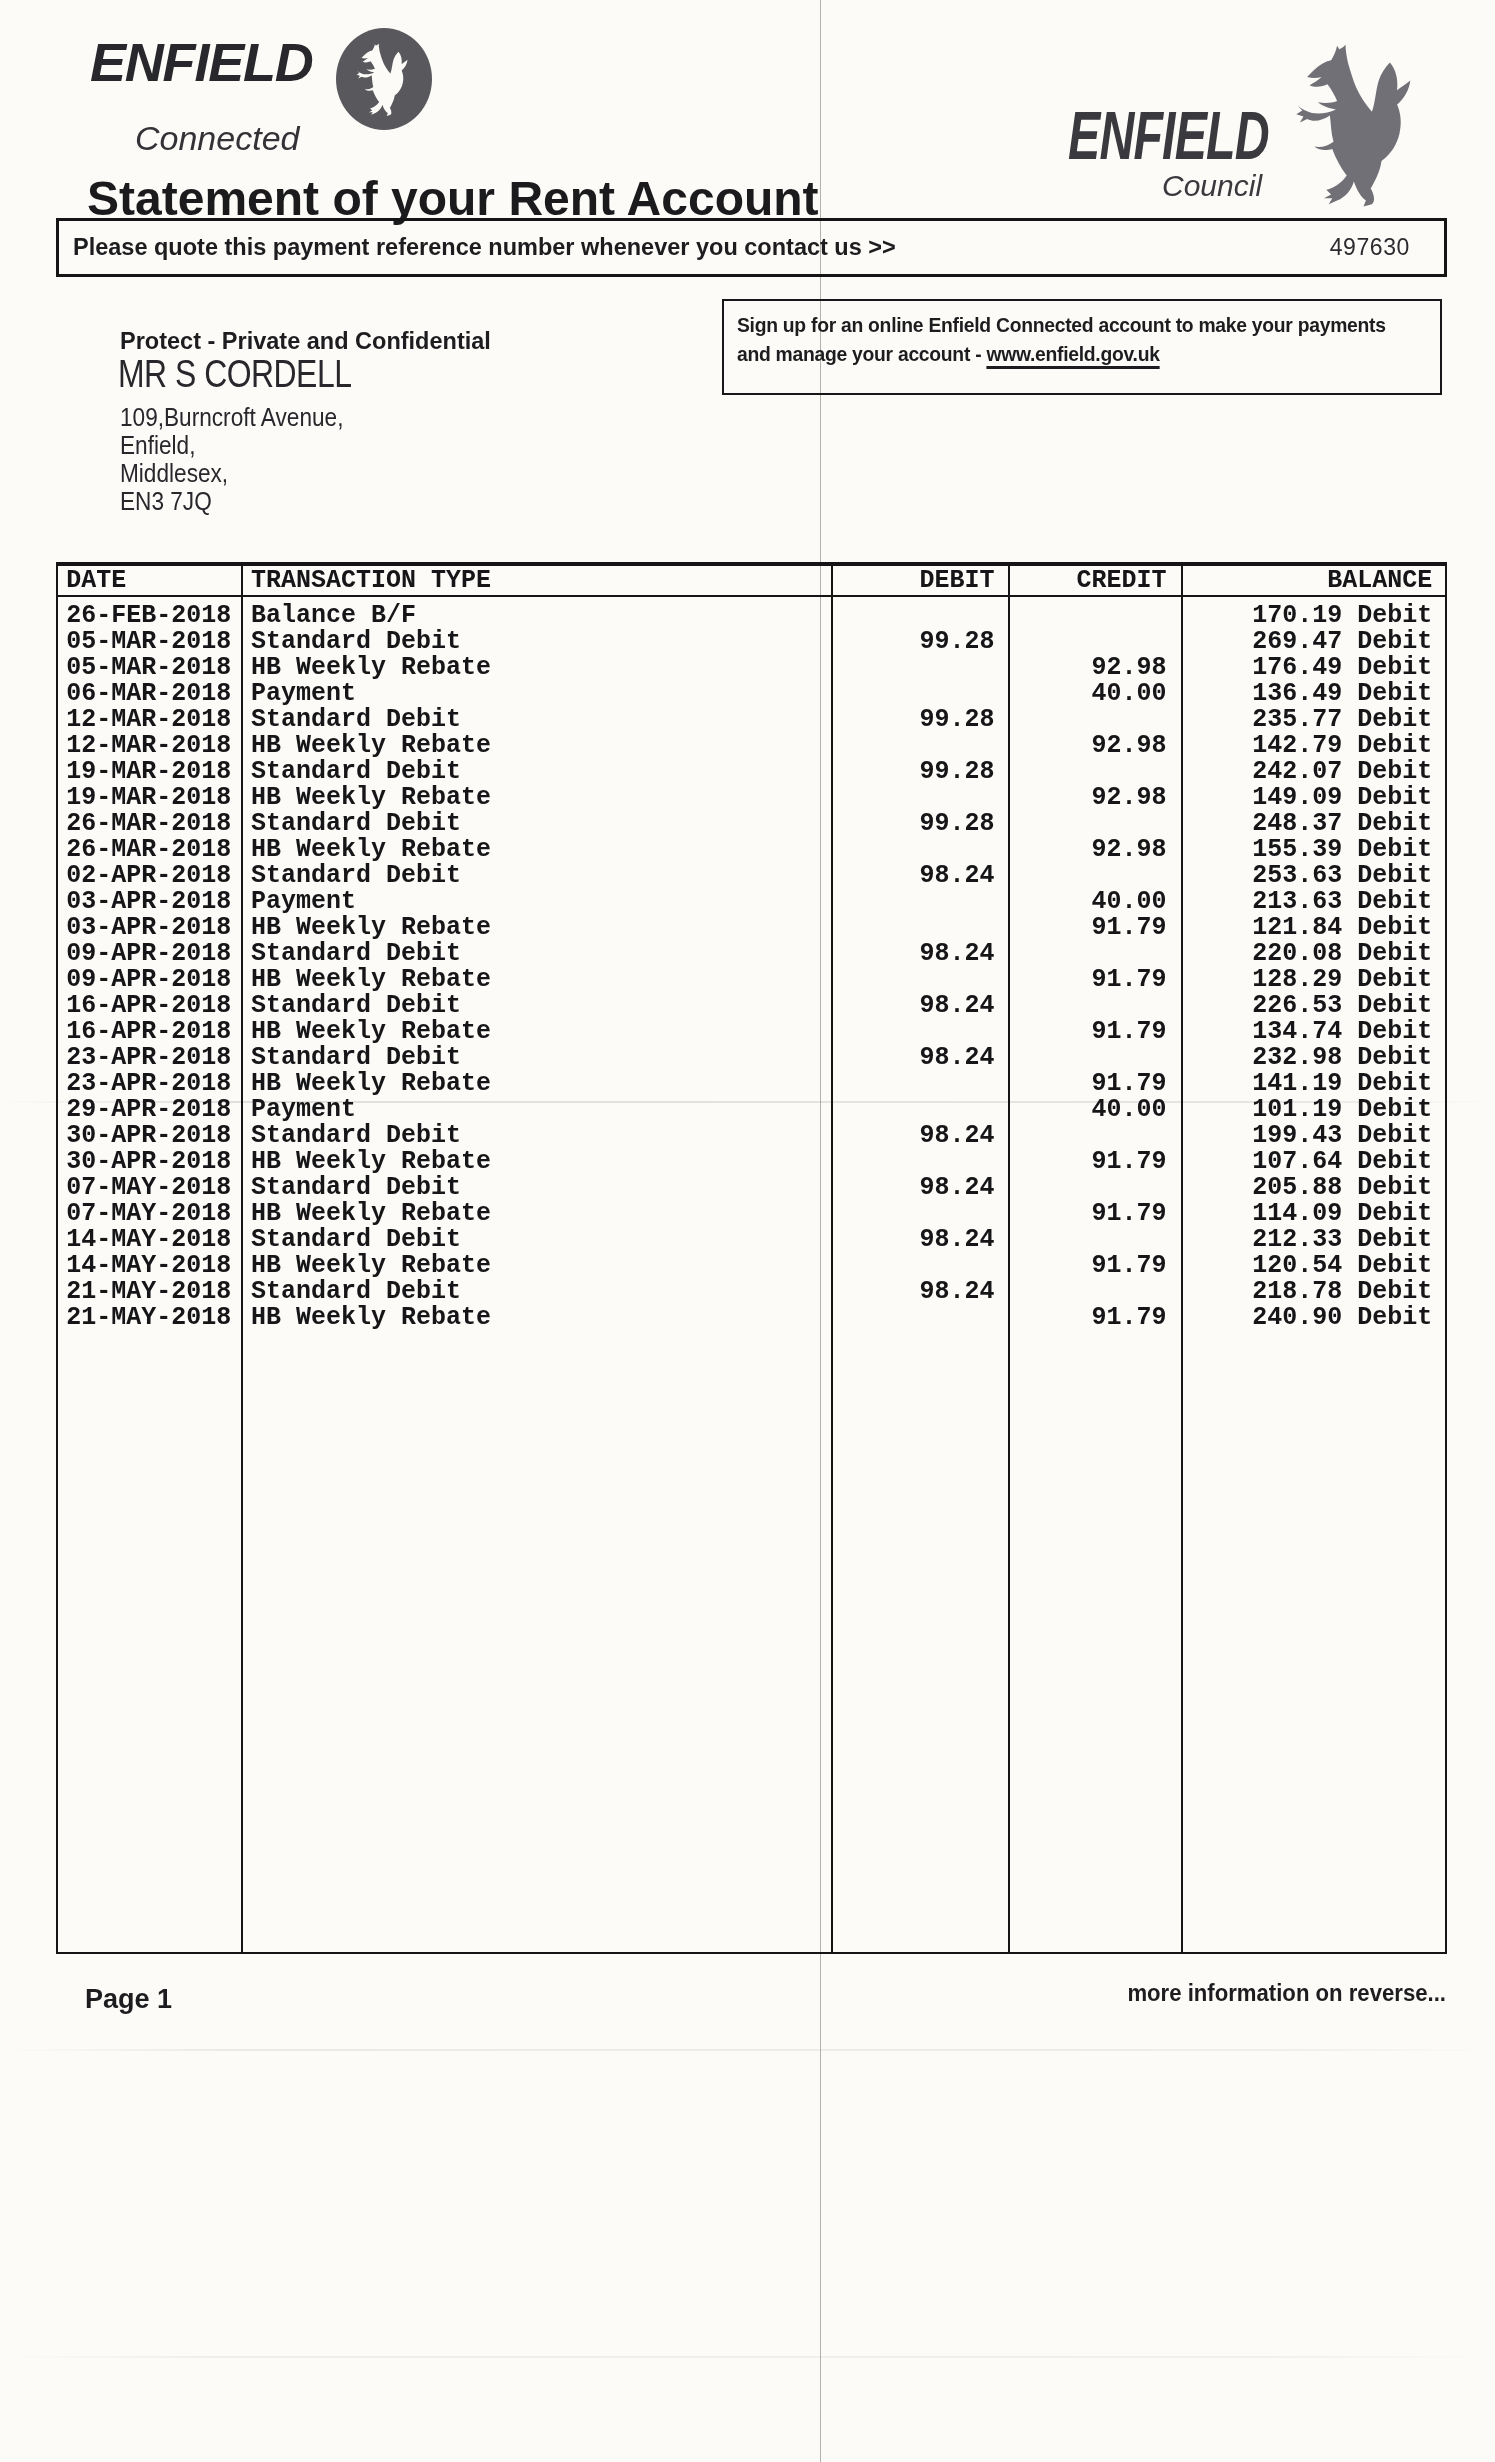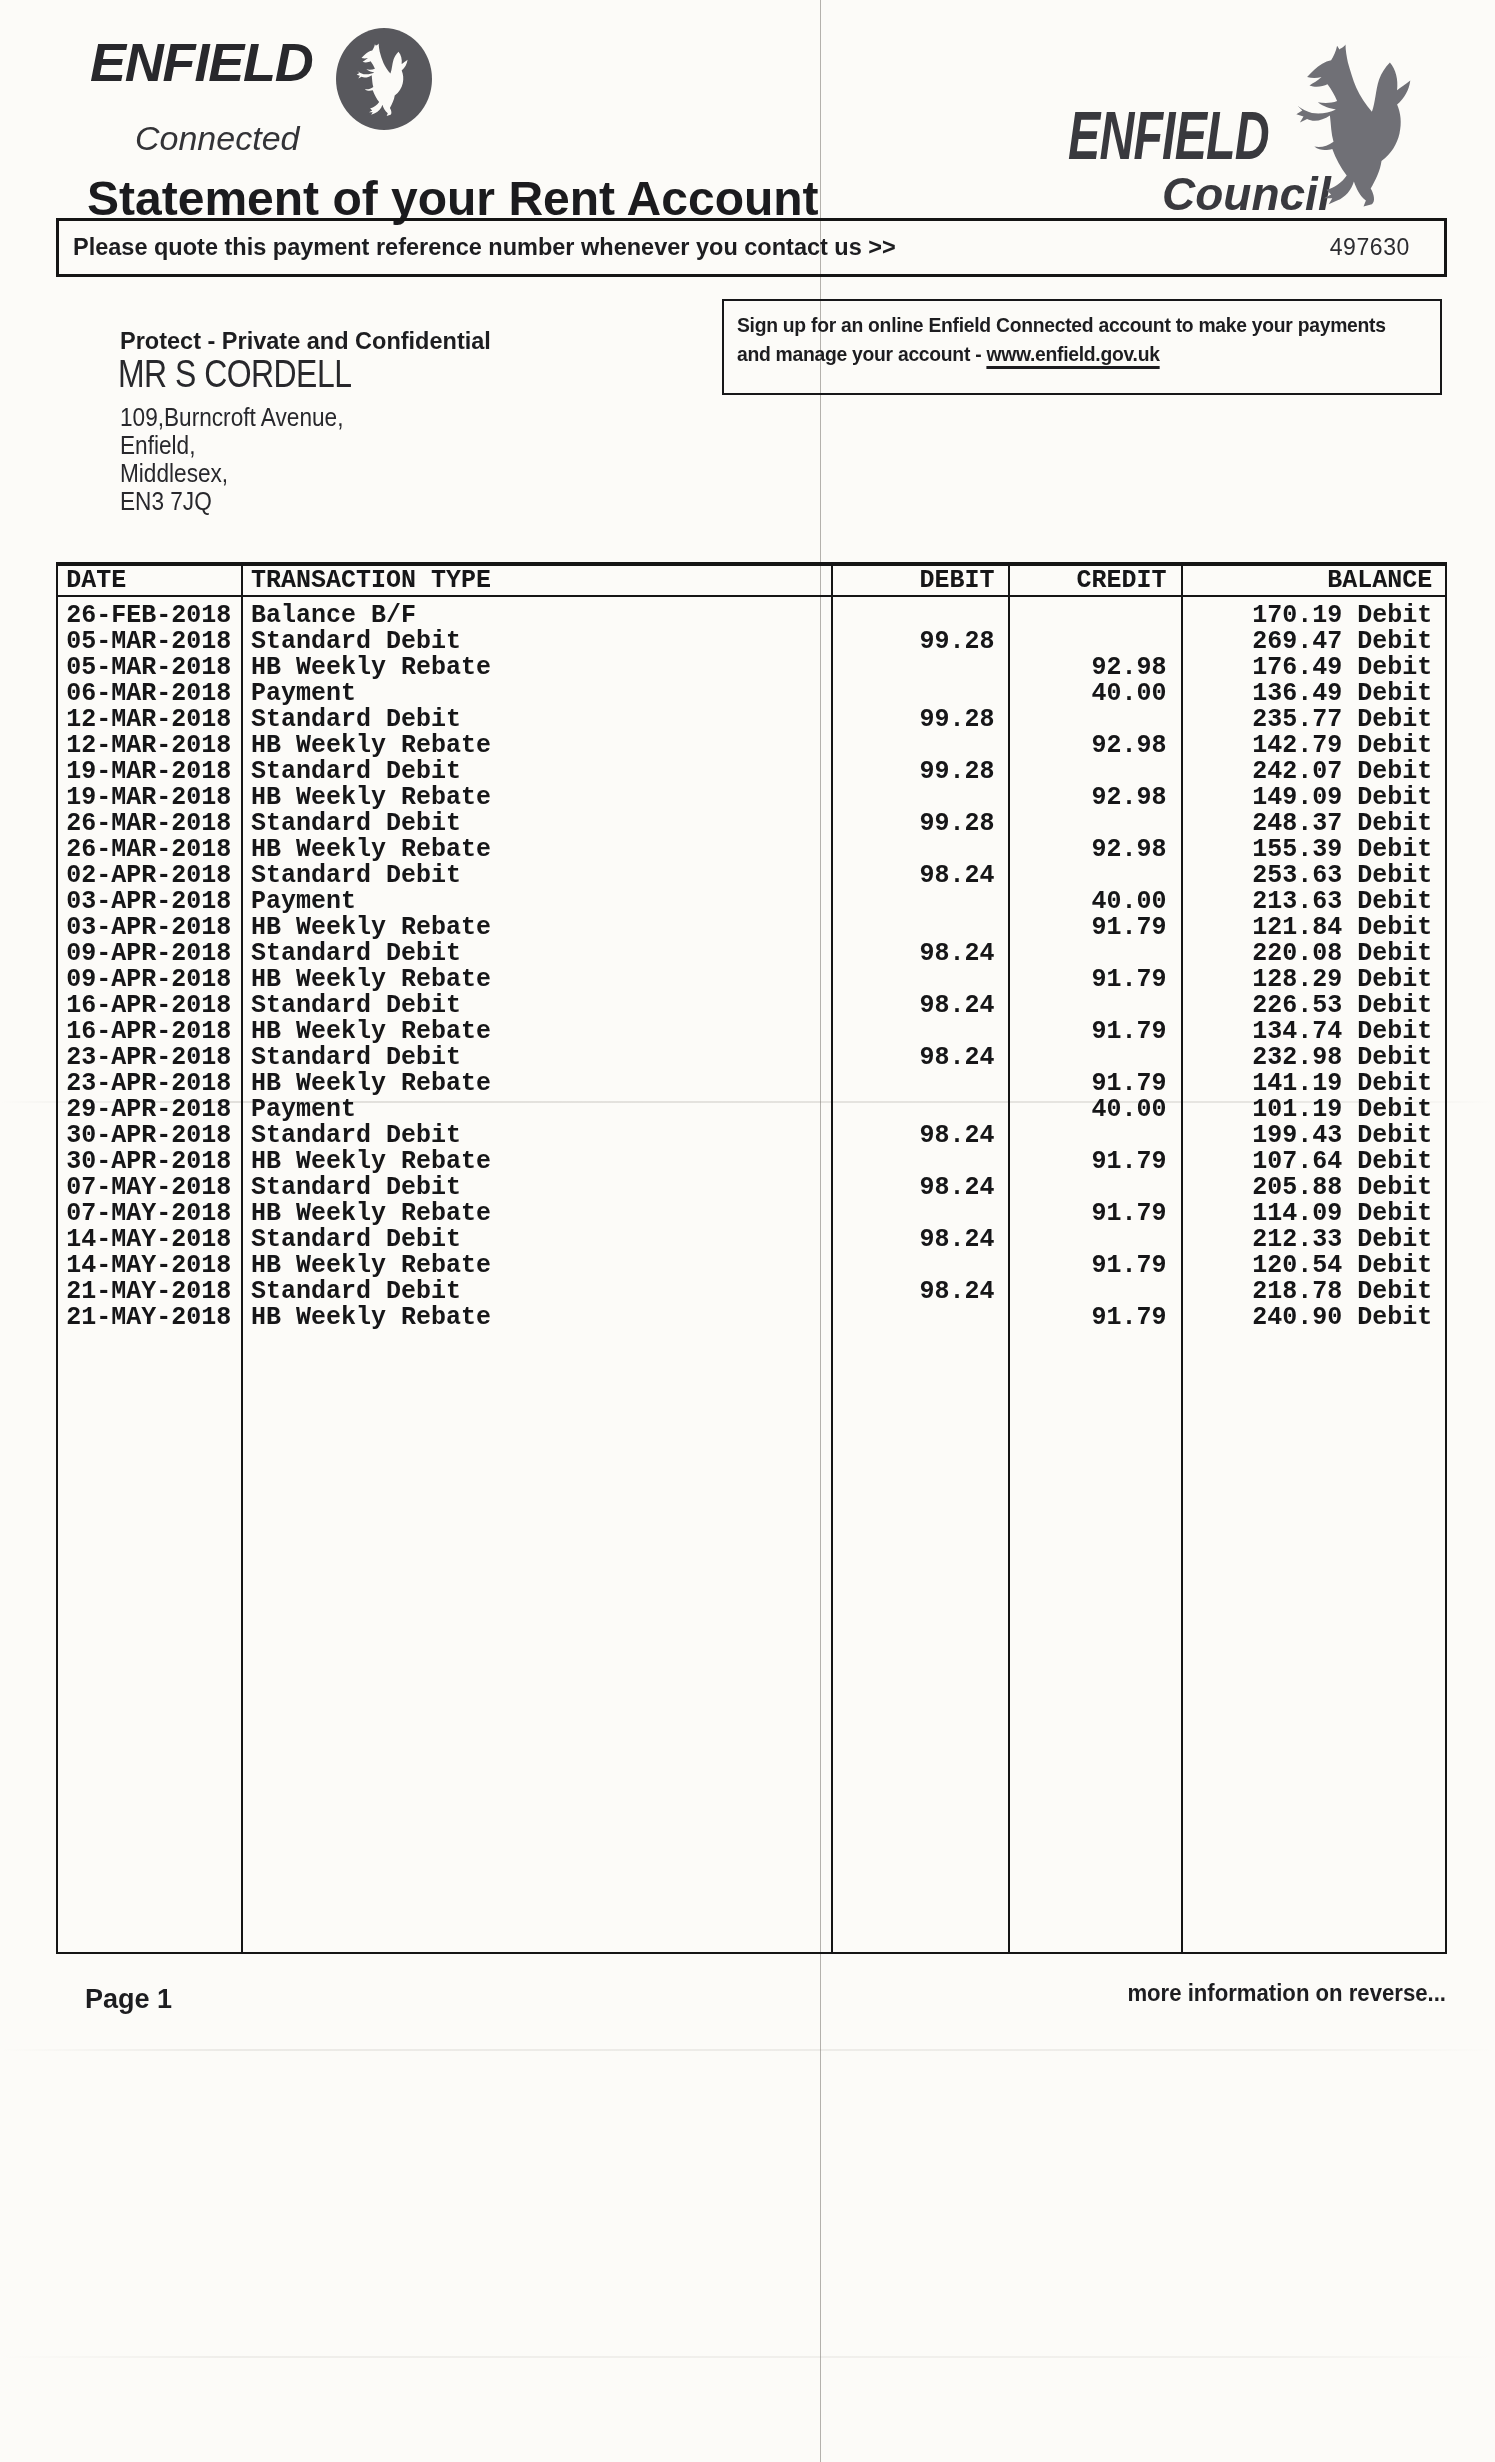--- a/index.html
+++ b/index.html
@@ -26,22 +26,22 @@
   .cl-sub{position:absolute;left:135px;top:85px;font-style:italic;font-weight:400;
     font-size:34px;line-height:1;color:#333337;margin-top:36px;}
   .cl-oval{position:absolute;left:336px;top:28px;width:96px;height:102px;border-radius:50%;
     background:var(--color-oval,#58585d);display:flex;align-items:center;justify-content:center;}
   .cl-oval svg{width:62px;height:75px;color:#fcfbf8;}
 
   
   .co-title{position:absolute;left:1068px;top:101px;font-style:italic;font-weight:700;
     font-size:69px;line-height:1;letter-spacing:-1.2px;color:#39393e;
     transform:scaleX(.70);transform-origin:0 0;}
-  .co-sub{position:absolute;left:1162px;top:171px;font-style:italic;font-weight:700;
-    font-size:46px;line-height:1;color:#39393e;}
+  .co-sub{position:absolute;left:1162px;top:171px;font-style:italic;font-weight:400;
+    font-size:30px;line-height:1;color:#39393e;}
   .co-beast{position:absolute;left:1287px;top:41px;width:141px;height:168px;color:var(--color-beast,#707076);}
   .co-beast svg{width:100%;height:100%;}
 
   
   .doc-title{position:absolute;left:87px;top:151px;font-weight:700;font-size:48px;line-height:1;color:#1b1b1e;margin-top:24px;}
   .ref-banner{position:absolute;left:56px;top:218px;width:1391px;height:59px;box-sizing:border-box;
     border:3.5px solid #151515;display:flex;align-items:center;justify-content:space-between;
     padding:0 34px 0 14px;background:transparent;}
   .ref-label{font-weight:700;font-size:23.5px;}
   .ref-number{font-weight:400;font-size:23px;letter-spacing:0.6px;color:#2c2c30;}

